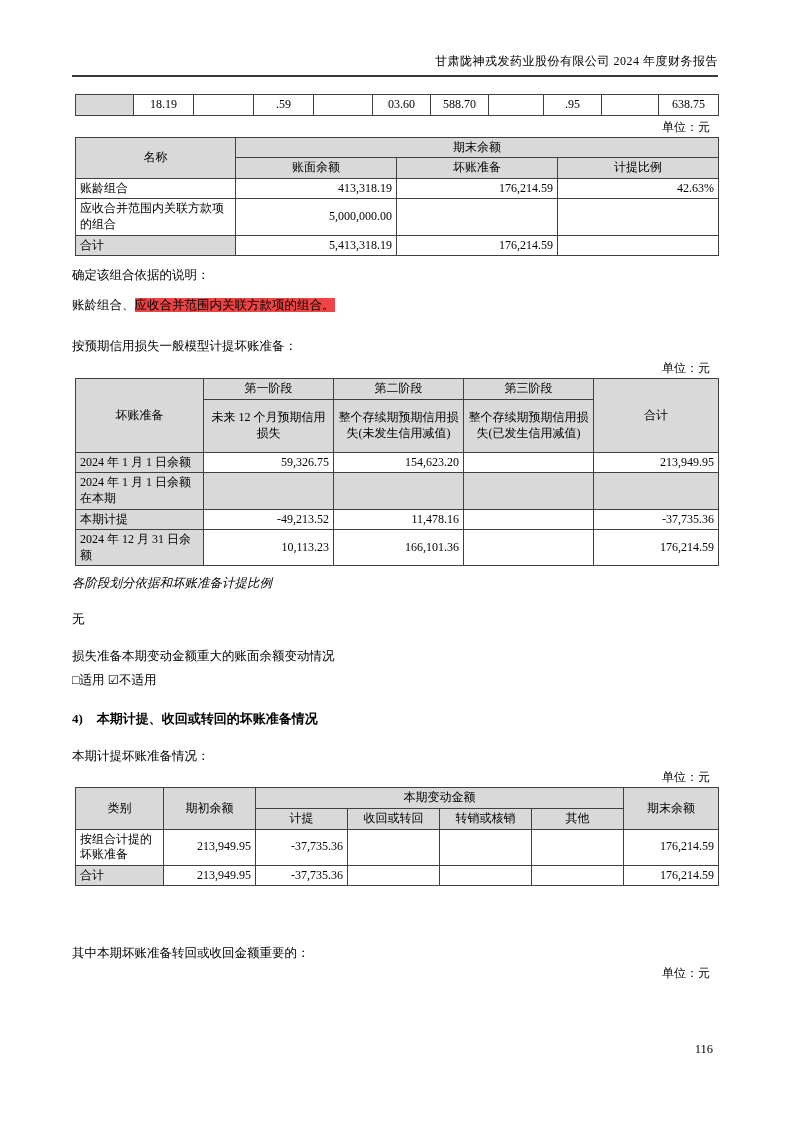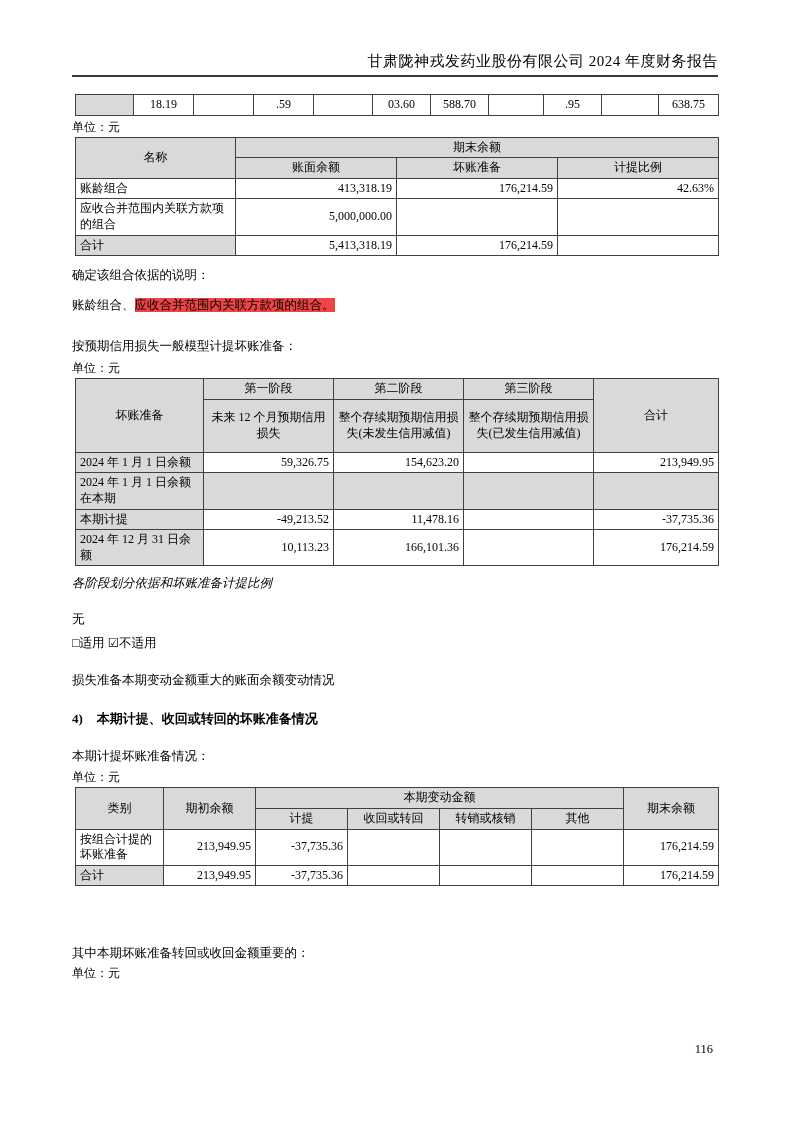--- a/index.html
+++ b/index.html
@@ -4,38 +4,38 @@
 <style>
   html,body{margin:0;padding:0;}
   body{
     width:793px;height:1122px;background:#ffffff;
     font-family:"Liberation Serif","DejaVu Serif",serif;
     color:#000;overflow:hidden;
   }
   .page{width:793px;height:1122px;position:relative;}
   .content{padding:54px 75px 0 72px;width:646px;}
 
-  .doc-header{text-align:right;font-size:15px;line-height:15px;letter-spacing:.5px;}
+  .doc-header{text-align:right;font-size:12px;line-height:15px;letter-spacing:.5px;}
   .doc-rule{border:none;border-top:2px solid #3a3a3a;margin:6px 0 0 0;}
 
   table.t{border-collapse:collapse;table-layout:fixed;width:643px;margin-left:3px;}
   table.t td,table.t th{
     border:1px solid #404040;font-weight:normal;font-size:12px;line-height:1.3;
     padding:2px 4px;vertical-align:middle;overflow:hidden;word-break:break-all;
   }
   .hdr{background:#d9d9d9;text-align:center;}
   .gray{background:#d9d9d9;}
   .lbl{text-align:left;}
   .num{text-align:right;}
 
   .frag{margin-top:17px;}
   .frag td{height:15px;text-align:center;}
 
   .body-line{font-size:12.5px;line-height:17px;}
-  .unit-line{font-size:12px;line-height:15px;padding-right:8px;}
+  .unit-line{text-align:right;font-size:12px;line-height:15px;padding-right:8px;}
 
   .note-line{margin-top:2px;}
   .unit-1{margin-top:4px;}
   .tbl-1{margin-top:2px;}
   .explain{margin-top:11px;}
   .portfolio{margin-top:13px;}
   .hl{background:#ef4444;}
   .ecl{margin-top:24px;}
   .unit-2{margin-top:6px;}
   .tbl-2{margin-top:2px;}
@@ -187,22 +187,22 @@
         <td class="num">10,113.23</td>
         <td class="num">166,101.36</td>
         <td class="num"></td>
         <td class="num">176,214.59</td>
       </tr>
     </tbody>
       </table>
 
     <div class="body-line stage-basis">各阶段划分依据和坏账准备计提比例</div>
     <div class="body-line none-line">无</div>
+    <div class="body-line change-line">损失准备本期变动金额重大的账面余额变动情况</div>
     <div class="body-line check-line"><span>□适用</span> <span>☑不适用</span></div>
-    <div class="body-line change-line">损失准备本期变动金额重大的账面余额变动情况</div>
 
     <div class="sec-heading"><span>4)</span><span class="gap"></span><span>本期计提、收回或转回的坏账准备情况</span></div>
 
     <div class="body-line prov-line">本期计提坏账准备情况：</div>
     <div class="unit-line unit-3">单位：元</div>
 
     <table class="t tbl-3">
       <colgroup>
           <col style="width:88px">
           <col style="width:92px">

